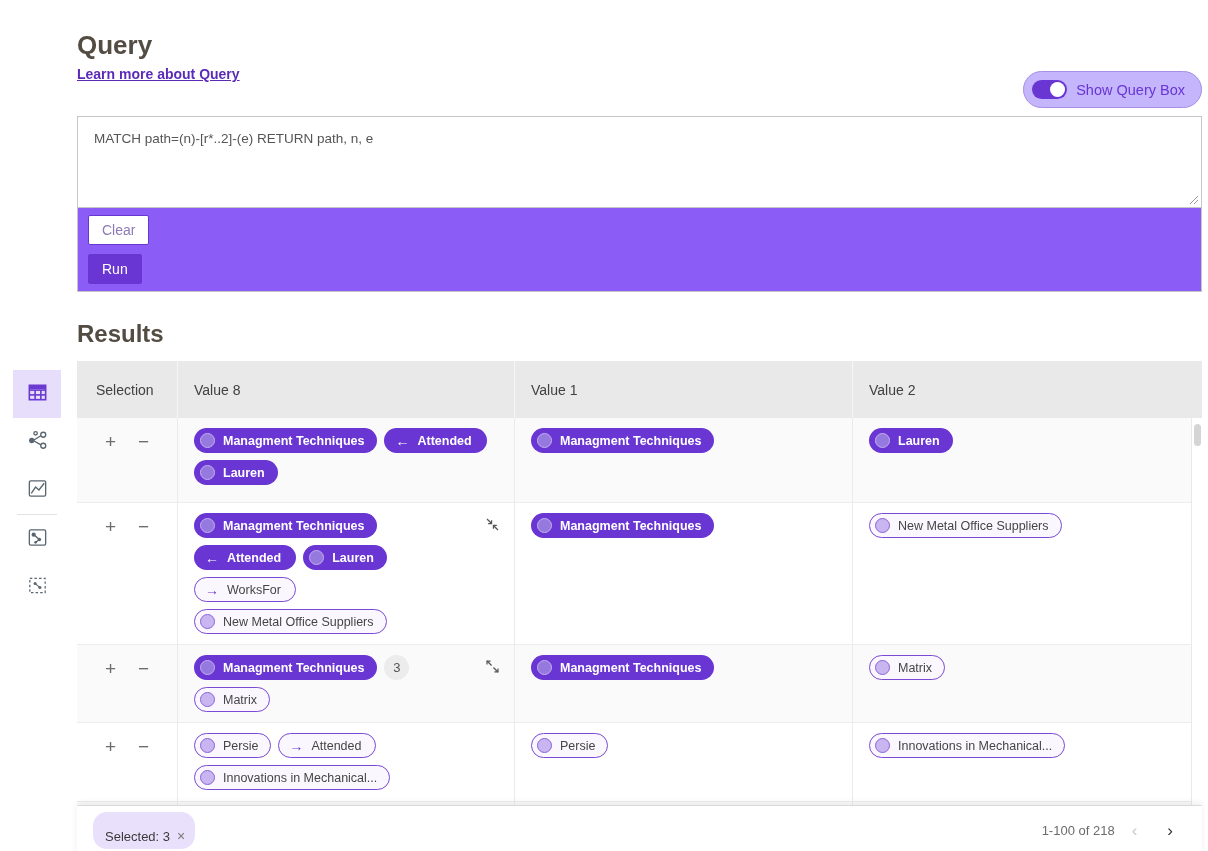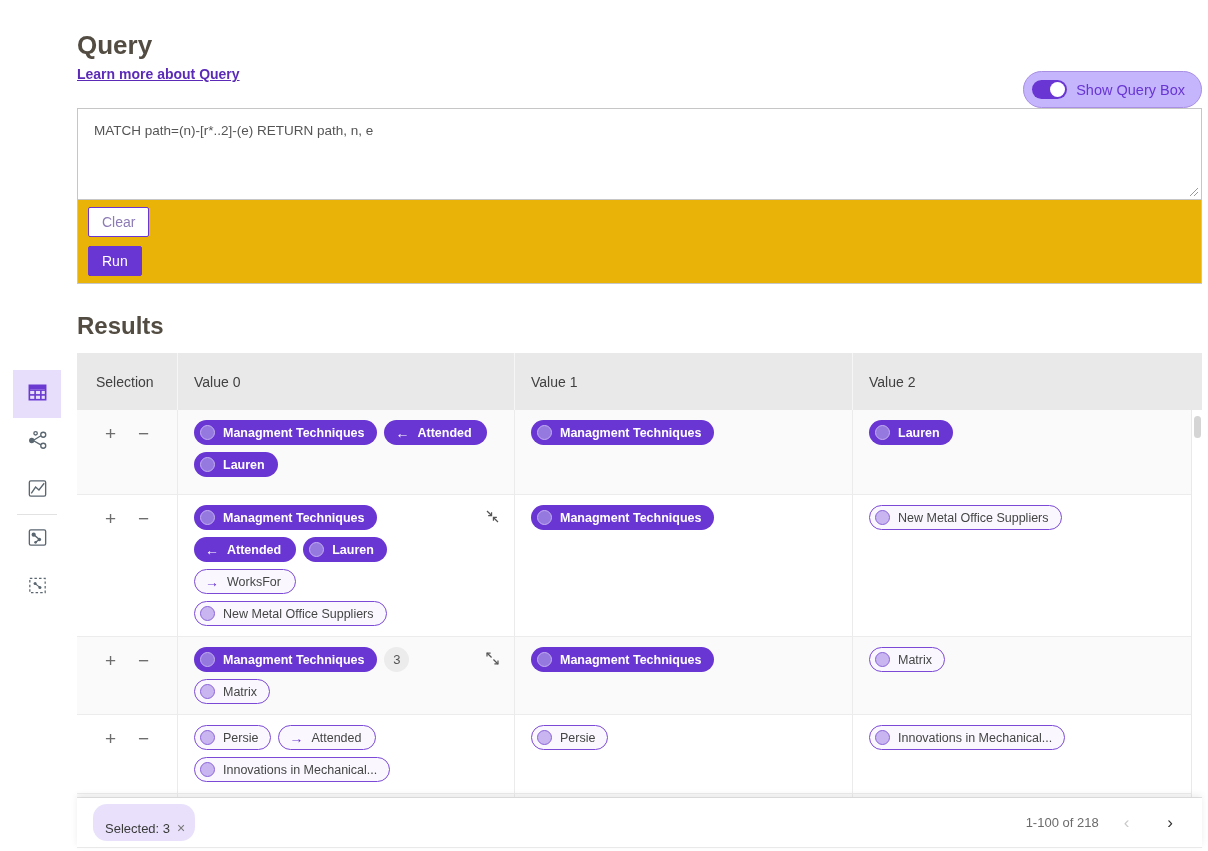--- a/index.html
+++ b/index.html
@@ -18,21 +18,21 @@
   .toggle-pill {
     display:flex; align-items:center; gap:9px; border:1px solid #a causes88fe3; border:1px solid #a88fe3;
     border-radius:20px; background:#c4b5fd; color:#6935d3; font-size:14.5px;
     padding:0 16px 0 8px; height:37px; margin-top:6px; cursor:pointer;
     font-family:"Liberation Sans", sans-serif;
   }
   .switch { width:35px; height:19px; border-radius:10px; background:#6935d3; position:relative; flex:0 0 auto; }
   .switch .knob { position:absolute; top:2px; right:2px; width:15px; height:15px; border-radius:50%; background:#fff; }
 
   
-  .query-box { border:1px solid #c6c6c6; background:#eab308; }
+  .query-box { margin-top:8px; border:1px solid #c6c6c6; background:#8b5cf6; }
   .textarea-wrap { position:relative; }
   .query-input {
     display:block; width:100%; height:91px; border:none; border-bottom:1px solid #c6c6c6;
     resize:none; outline:none; padding:14px 16px; font-family:"Liberation Sans", sans-serif;
     font-size:13.5px; color:#555; background:#fff;
   }
   .resize-handle { position:absolute; right:2px; bottom:3px; pointer-events:none; }
   .query-actions { display:flex; justify-content:flex-end; align-items:flex-start; gap:9px; padding:7px 10px;flex-direction:column; }
   .btn { font-family:"Liberation Sans", sans-serif; font-size:14px; padding:6px 13px; border-radius:2px; cursor:pointer; }
   .btn-clear { background:#fff; border:1px solid #6935d3; color:#8c7bb5; }
@@ -83,21 +83,21 @@
 
   
   .footer-bar {
     width:1125px; height:50px; background:#fff; display:flex; justify-content:space-between;
     align-items:center; padding:0 16px; box-shadow:0 -3px 7px rgba(0,0,0,0.07); position:relative;
     border-bottom:1px solid #e9e9e9;
   }
   .sel-chip { display:inline-flex; align-items:center; gap:7px; background:#e9e1fb; border-radius:14px;
     padding:16px 10px 5px 12px; font-size:13px; color:#3a3a3a; cursor:pointer; }
   .chip-x { color:#777; font-size:14px; cursor:pointer; }
-  .pager { display:flex; align-items:center; gap:12px; font-size:13px; color:#6b6b6b;justify-content:center; }
+  .pager { display:flex; align-items:center; gap:4px; font-size:13px; color:#6b6b6b;justify-content:center; }
   .pg { font-size:17px; padding:0 13px; cursor:pointer; line-height:1; }
   .pg.prev { color:#c9c9c9; }
   .pg.next { color:#333; }
 </style>
 </head>
 <body>
 
 <aside class="sidebar" id="sidebar">
     <div class="side-tile selected">
       <span><svg width="23" height="23" viewBox="0 0 24 24">
@@ -191,21 +191,21 @@
       <button class="btn btn-clear">Clear</button>
       <button class="btn btn-run">Run</button>
     </div>
   </div>
 
   <h2 class="results-title">Results</h2>
 
   <div class="table">
     <div class="thead" id="thead">
         <div class="th">Selection</div>
-        <div class="th">Value 0</div>
+        <div class="th">Value 8</div>
         <div class="th">Value 1</div>
         <div class="th">Value 2</div>
       </div>
     <div id="tbody">
         <div class="trow shaded" style="min-height: 85px;">
           <div class="cell sel">
             <button class="sel-btn">+</button>
             <button class="sel-btn">−</button>
           </div>
           <div class="cell">

